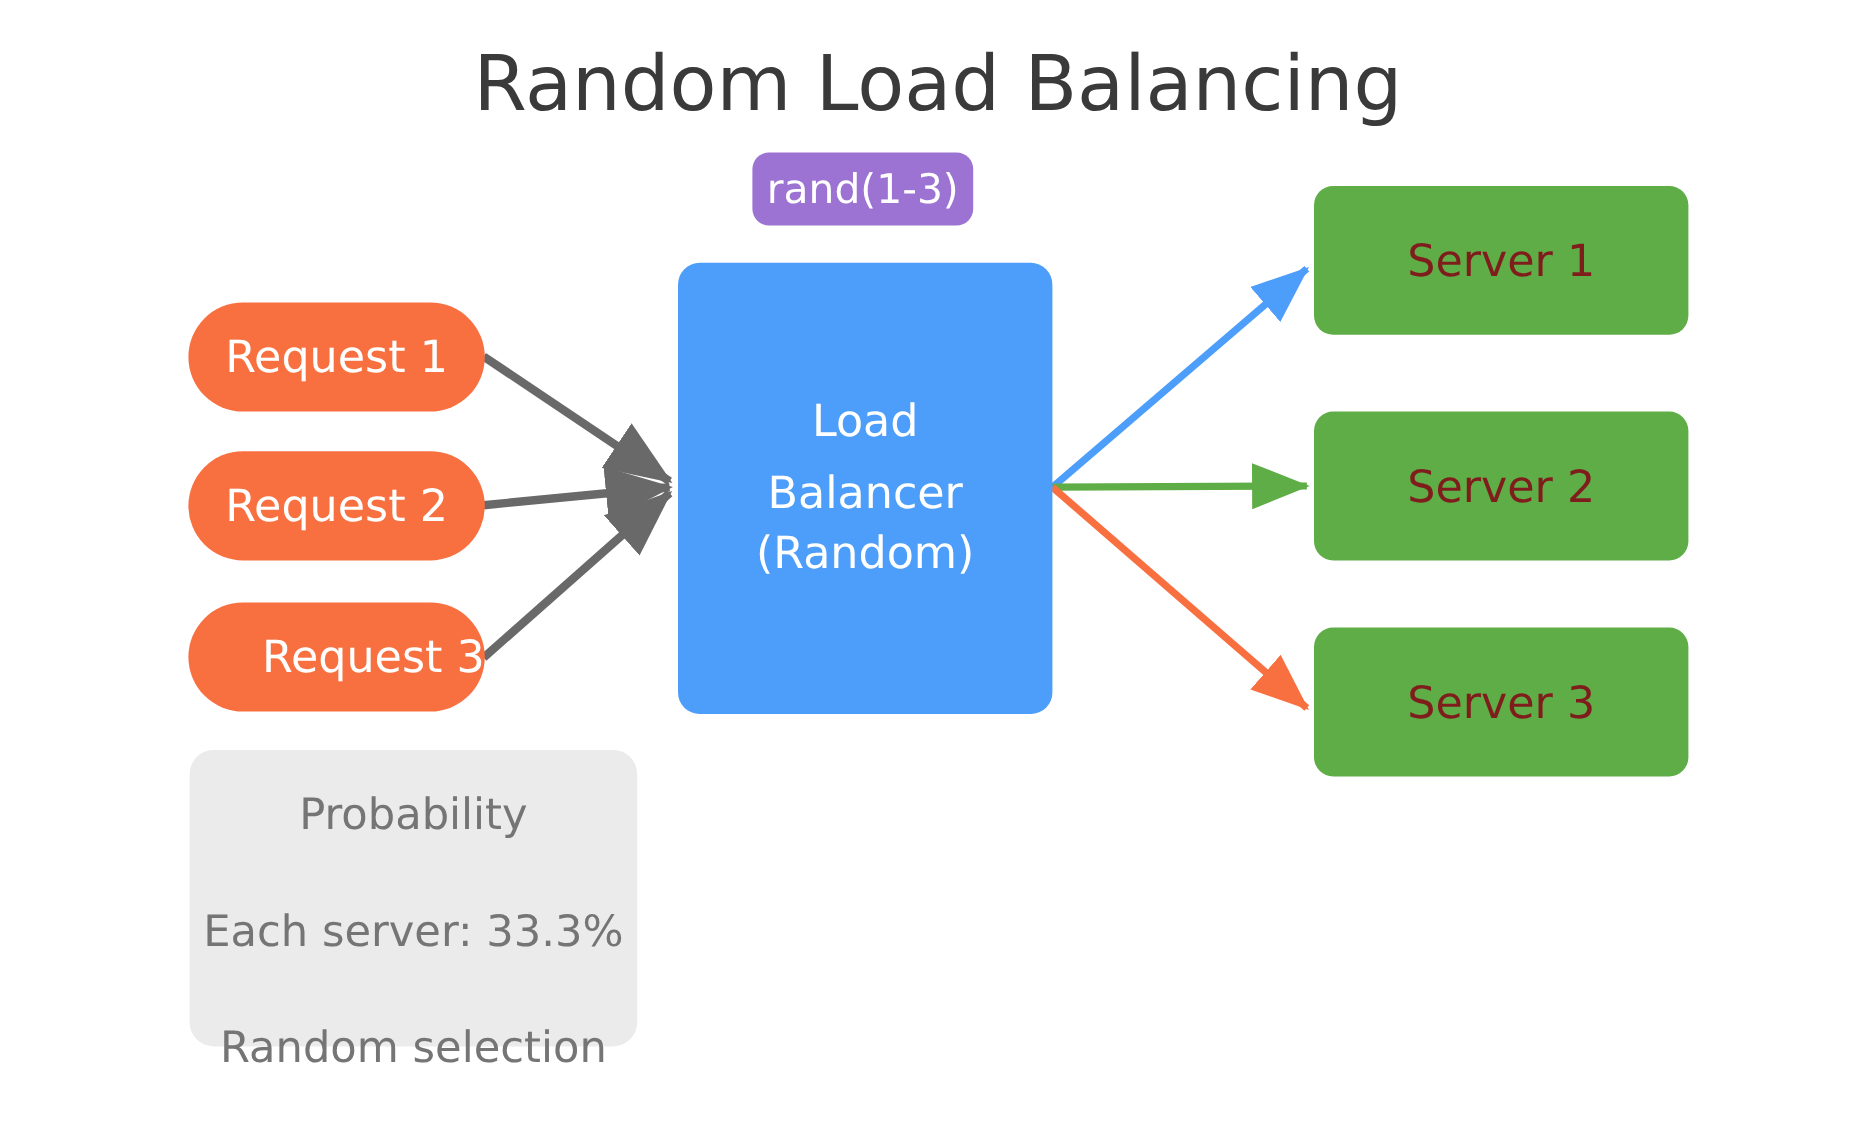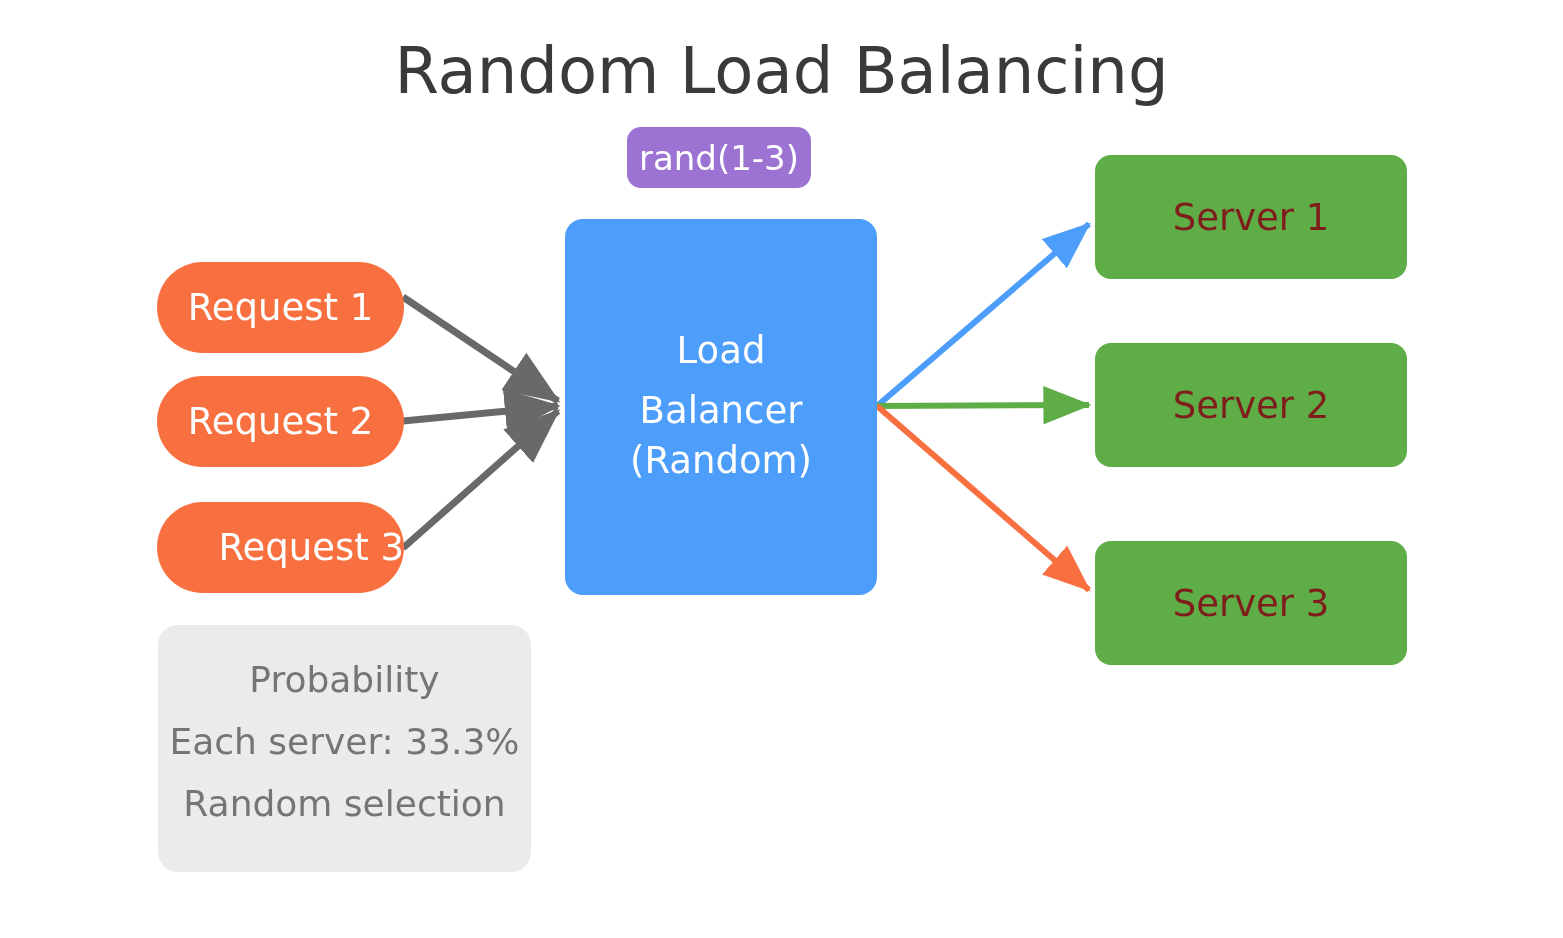--- a/index.html
+++ b/index.html
@@ -34,21 +34,21 @@
   .pill {
     position: absolute;
     left: 157px;
     width: 247px; height: 91px;
     background: #f97040;
     border-radius: 46px;
     color: #ffffff;
     font-size: 37px;
     display: flex; align-items: center; justify-content: center;
   }
-  .pill.r1 { top: 252px; margin-top: 10px; }
+  .pill.r1 { top: 252px; }
   .pill.r2 { top: 376px; }
   .pill.r3 { top: 502px; justify-content: flex-end; }
   .balancer {
     position: absolute;
     left: 565px; top: 219px;
     width: 312px; height: 376px;
     background: #4d9efa;
     border-radius: 18px;
     color: #ffffff;
     font-size: 37px;
@@ -63,33 +63,34 @@
     left: 1095px;
     width: 312px; height: 124px;
     background: #5fad46;
     border-radius: 16px;
     color: #7f1d1d;
     font-size: 37px;
     display: flex; align-items: center; justify-content: center;
   }
   .server.s1 { top: 155px; }
   .server.s2 { top: 343px; }
-  .server.s3 { top: 541px; justify-content: center; }
+  .server.s3 { top: 523px; justify-content: center; }
   .prob-box {
     position: absolute;
     left: 158px; top: 625px;
     width: 373px; height: 247px;
     background: #ebebeb;
     border-radius: 20px;
     color: #757575;
     font-size: 36px;
     display: flex; flex-direction: column;
     align-items: center;
     padding-top: 24px;
     text-align: center;
+    gap: 35px;
   }
   .prob-box div { line-height: 62px; }
   .caption {
     position: absolute;
     left: 0; top: 882px;
     width: 1563px;
     text-align: center;
     font-size: 40px;
     color: #878787;
   }

